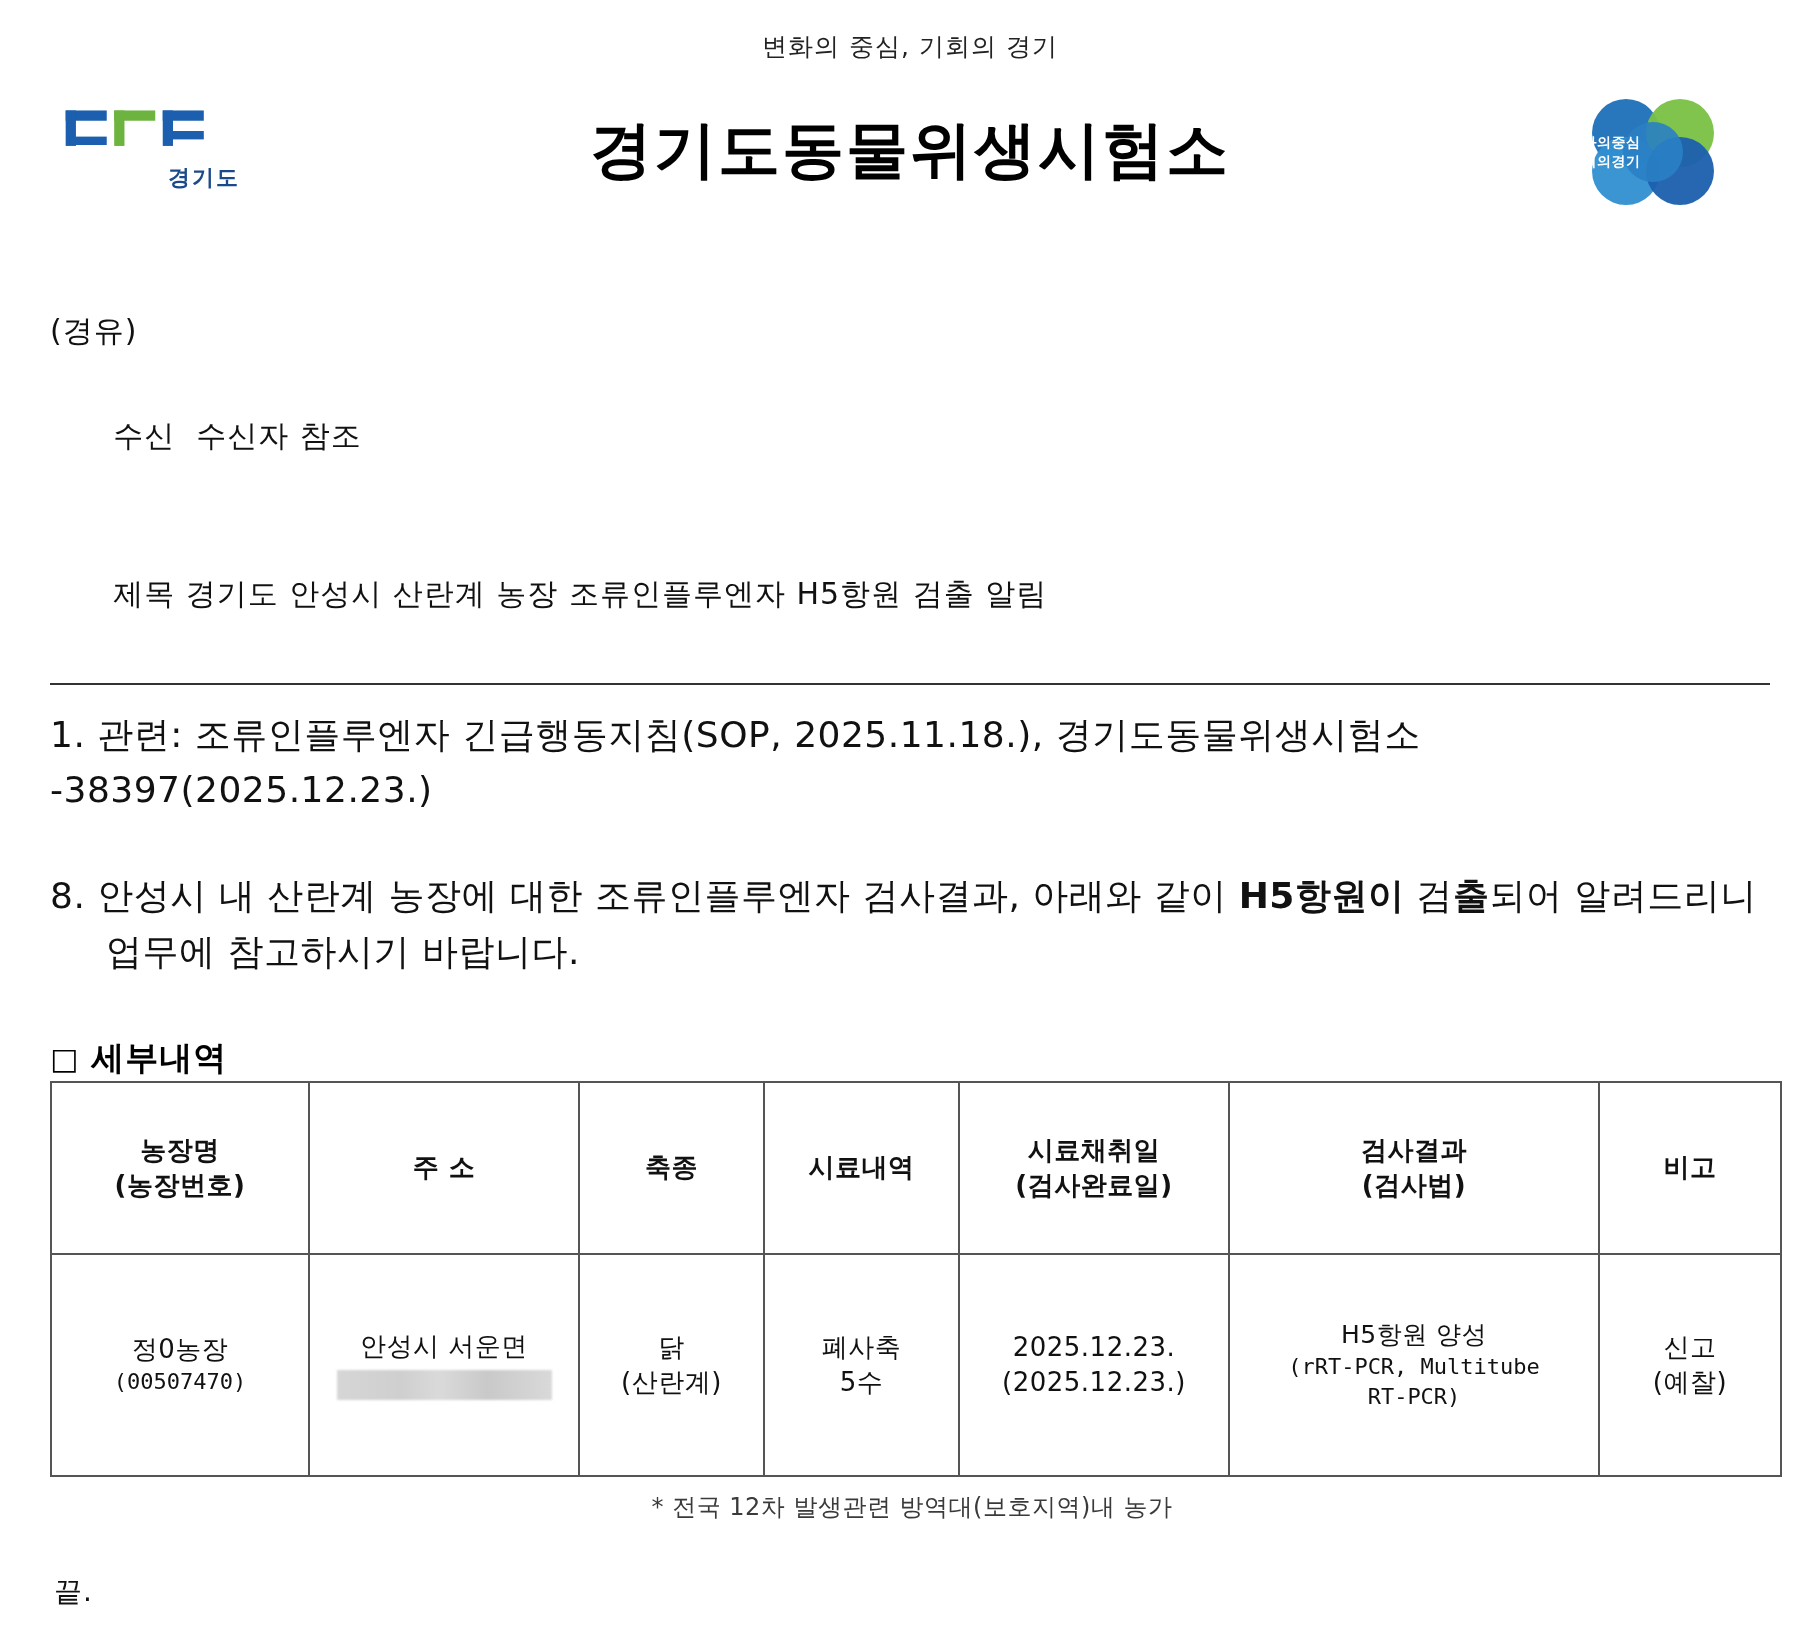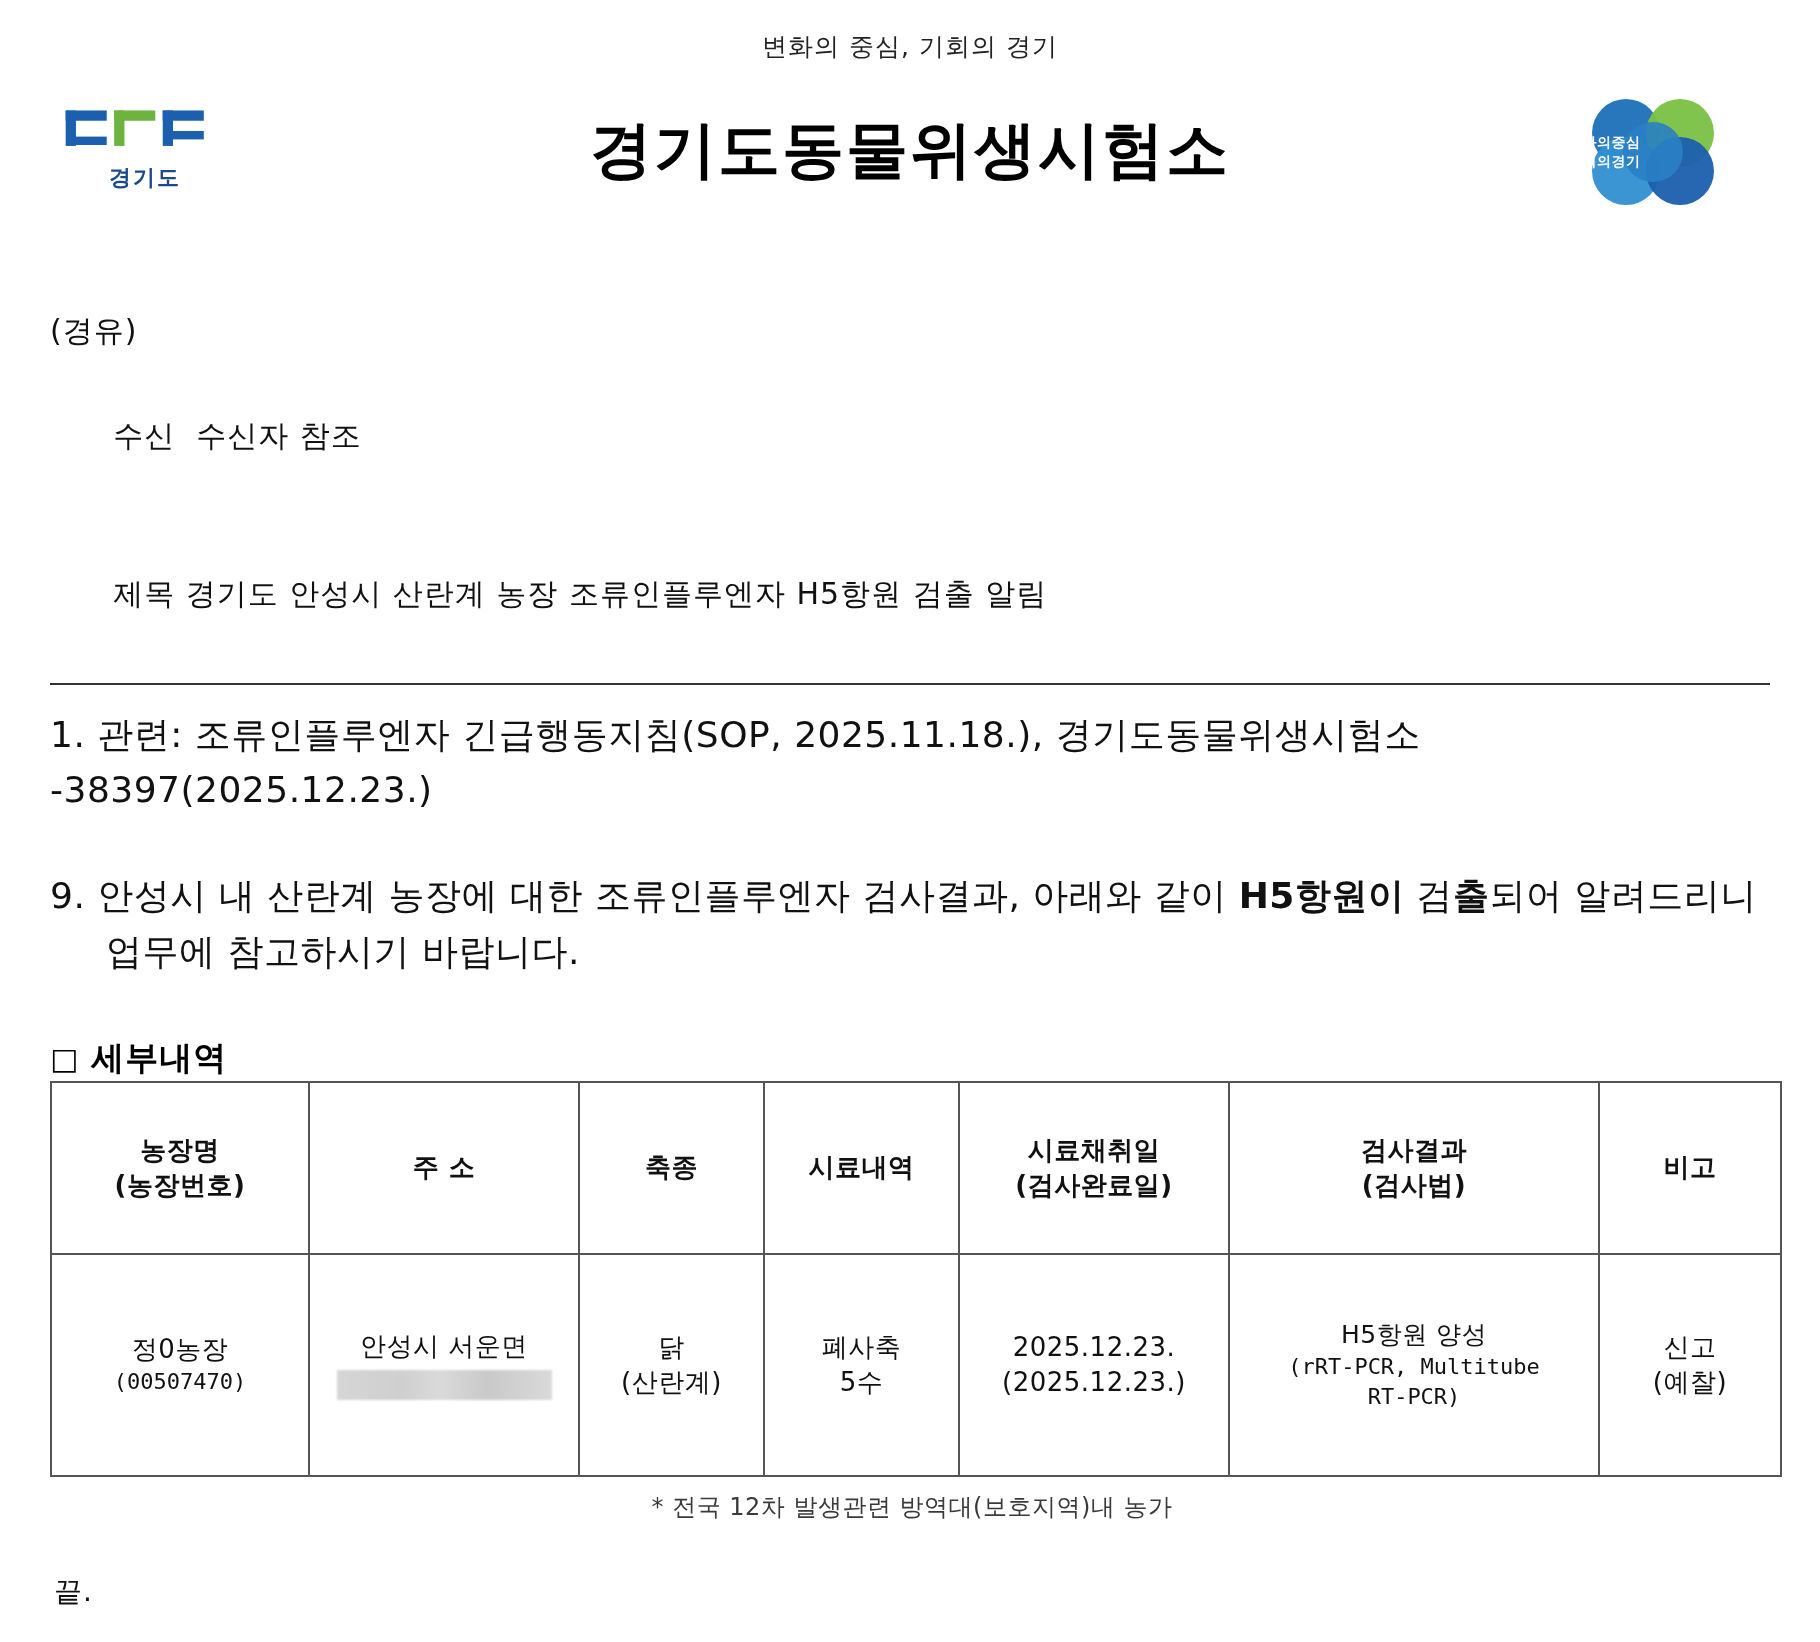--- a/index.html
+++ b/index.html
@@ -34,21 +34,21 @@
   .header-row {
     position: relative;
     height: 160px;
     margin-top: 22px;
   }
   .logo-left {
     position: absolute;
     left: 28px;
     top: 18px;
     width: 190px;
-    text-align: center;
+    text-align: right;
   }
   .logo-mark {
     display: block;
     height: 56px;
   }
   .logo-caption {
     font-size: 22px;
     color: #1b4a8a;
     letter-spacing: 2px;
     margin-top: 4px;
@@ -245,21 +245,21 @@
   <hr class="rule">
 
   <div class="body-block">
 
     <div class="para">
       <span class="hang">1.  관련: 조류인플루엔자  긴급행동지침(SOP,  2025.11.18.),  경기도동물위생시험소</span>
       <span>-38397(2025.12.23.)</span>
     </div>
 
     <div class="para" style="margin-top:50px">
-      <span class="hang2"><span>9. 안성시 내 산란계 농장에 대한 조류인플루엔자 검사결과, 아래와 같이 </span><b class="strong">H5항원이</b><span> 검</span><b class="strong">출</b><span>되어 알려드리니 업무에 참고하시기 바랍니다.</span></span>
+      <span class="hang2"><span>8. 안성시 내 산란계 농장에 대한 조류인플루엔자 검사결과, 아래와 같이 </span><b class="strong">H5항원이</b><span> 검</span><b class="strong">출</b><span>되어 알려드리니 업무에 참고하시기 바랍니다.</span></span>
     </div>
 
     <div class="section-head">
       <span class="checkbox-glyph">□</span><span>세부내역</span>
     </div>
 
     <table class="detail">
       <colgroup>
         <col style="width:258px">
         <col style="width:270px">

